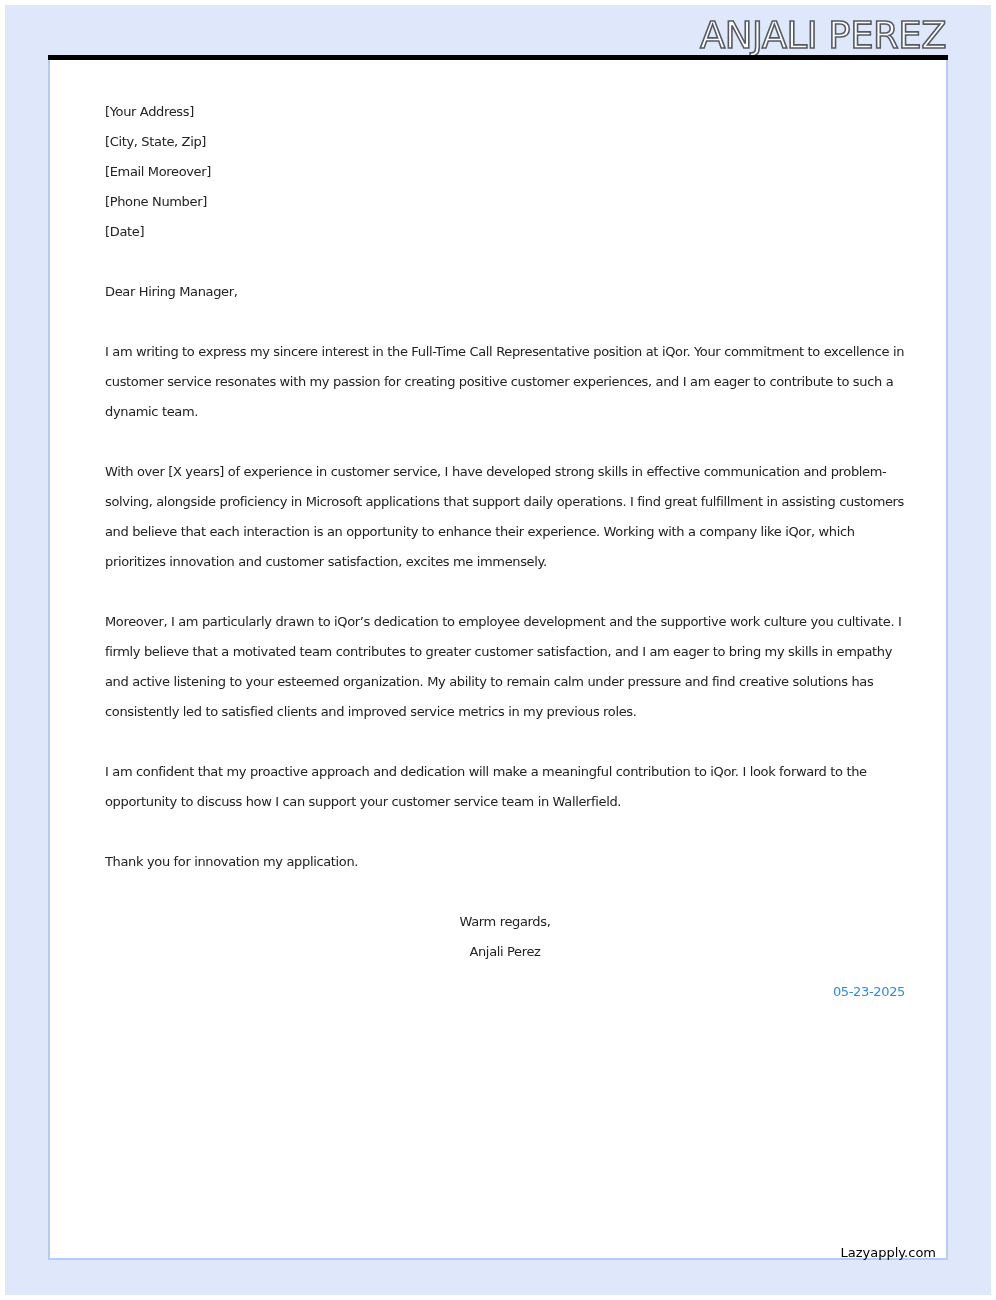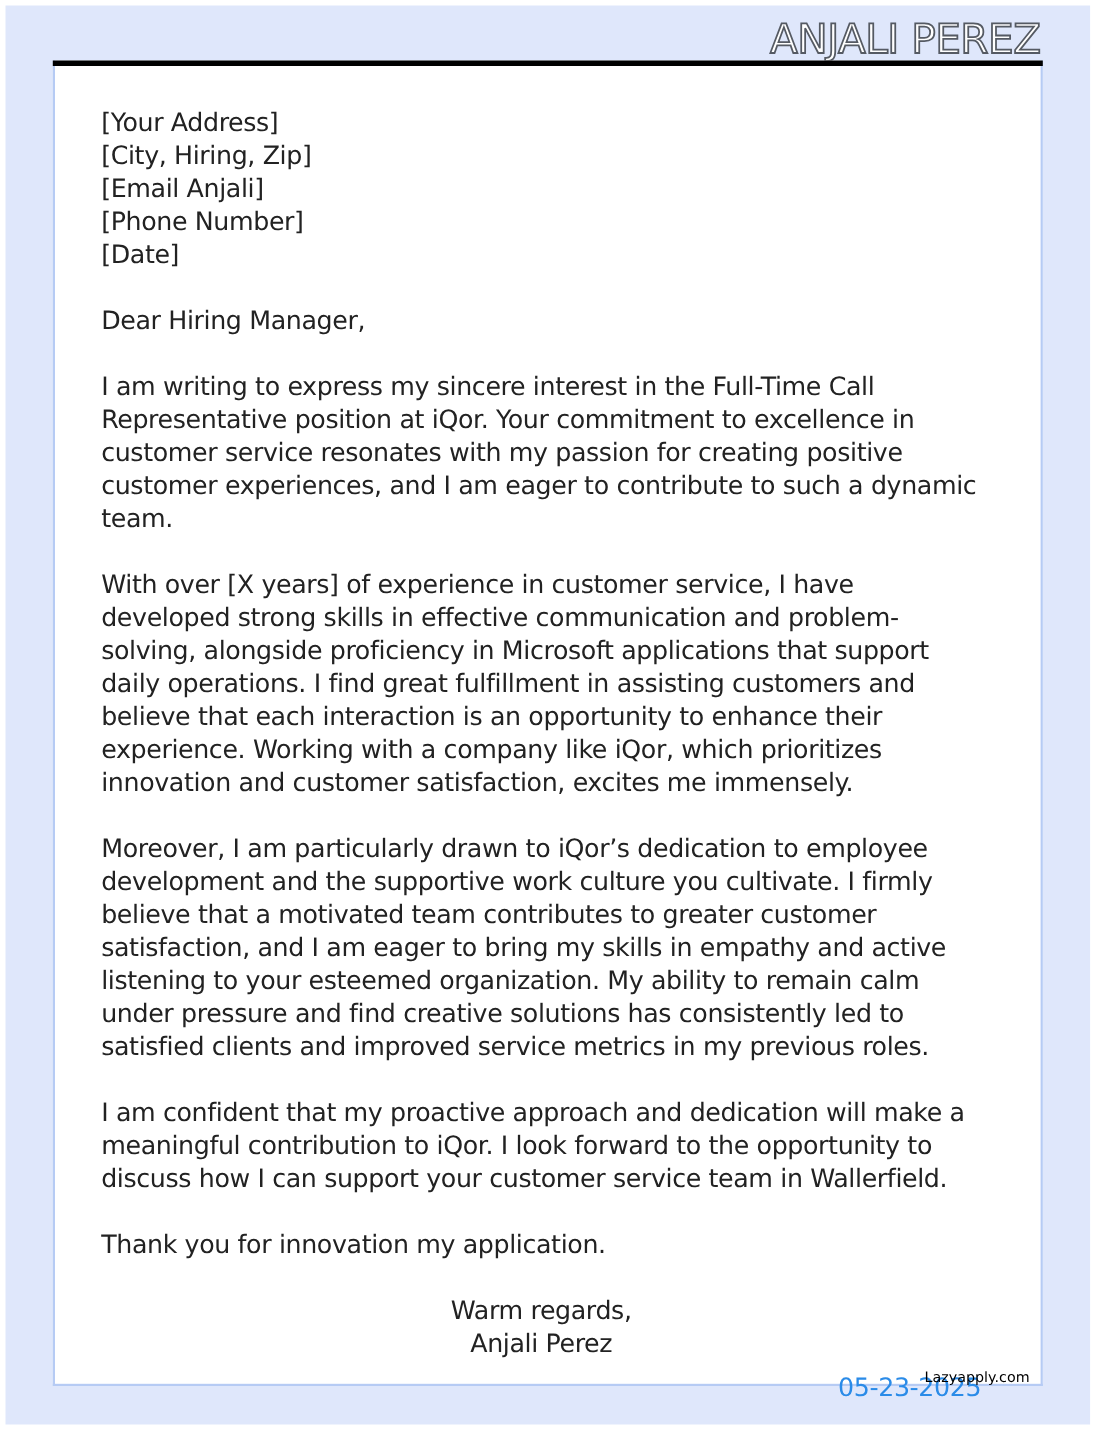--- a/index.html
+++ b/index.html
@@ -8,43 +8,43 @@
   .frame { position: absolute; left: 5px; top: 5px; width: 986px; height: 1290px;
            background: #dfe7fb; }
   .name { position: absolute; right: 50px; top: 14px; margin: 0;
           font-family: "DejaVu Sans", sans-serif; font-size: 37px; font-weight: 400;
           letter-spacing: -0.5px; color: #ffffff;
           -webkit-text-stroke: 1.6px #555a63; line-height: 44px; }
   .card { position: absolute; left: 48px; top: 55px; width: 896px; height: 1203px;
           background: #ffffff; border: 2px solid #b6cbf4; border-top: none; }
   .topbar { position: absolute; left: 48px; top: 55px; width: 900px; height: 5px;
             background: #000000; }
-  .content { position: absolute; left: 92px; top: 97px; width: 800px;
-             font-size: 23px; line-height: 30px; color: #222222;
+  .content { position: absolute; left: 105px; top: 97px; width: 800px;
+             font-size: 13px; line-height: 30px; color: #222222;
              letter-spacing: -0.35px; }
   .content p { margin: 0 0 30px 0; }
   .addr div { height: 30px; }
   .sig { margin: 0; text-align: center; }
   .date { color: #2a8be8; margin-top: 10px; height: 30px; text-align: right; }
   .footer { position: absolute; right: 60px; top: 1245px; font-size: 13px;
             color: #000000; }
 </style>
 </head>
 <body>
 
 <div class="frame"></div>
 <h1 class="name">ANJALI PEREZ</h1>
 <div class="card"></div>
 <div class="topbar"></div>
 
 <div class="content">
   <div class="addr">
     <div>[Your Address]</div>
-    <div>[City, Hiring, Zip]</div>
-    <div>[Email Anjali]</div>
+    <div>[City, State, Zip]</div>
+    <div>[Email Moreover]</div>
     <div>[Phone Number]</div>
     <div>[Date]</div>
   </div>
   <div style="height:30px"></div>
   <p>Dear Hiring Manager,</p>
   <p>I am writing to express my sincere interest in the Full-Time Call Representative position at iQor. Your commitment to excellence in customer service resonates with my passion for creating positive customer experiences, and I am eager to contribute to such a dynamic team.</p>
   <p>With over [X years] of experience in customer service, I have developed strong skills in effective communication and problem-solving, alongside proficiency in Microsoft applications that support daily operations. I find great fulfillment in assisting customers and believe that each interaction is an opportunity to enhance their experience. Working with a company like iQor, which prioritizes innovation and customer satisfaction, excites me immensely.</p>
   <p>Moreover, I am particularly drawn to iQor’s dedication to employee development and the supportive work culture you cultivate. I firmly believe that a motivated team contributes to greater customer satisfaction, and I am eager to bring my skills in empathy and active listening to your esteemed organization. My ability to remain calm under pressure and find creative solutions has consistently led to satisfied clients and improved service metrics in my previous roles.</p>
   <p>I am confident that my proactive approach and dedication will make a meaningful contribution to iQor. I look forward to the opportunity to discuss how I can support your customer service team in Wallerfield.</p>
   <p>Thank you for innovation my application.</p>

